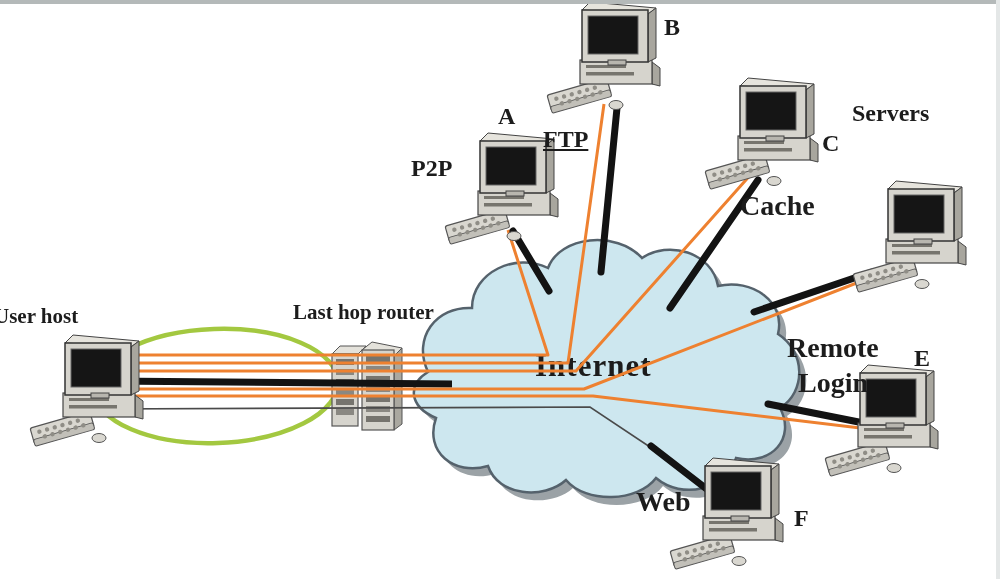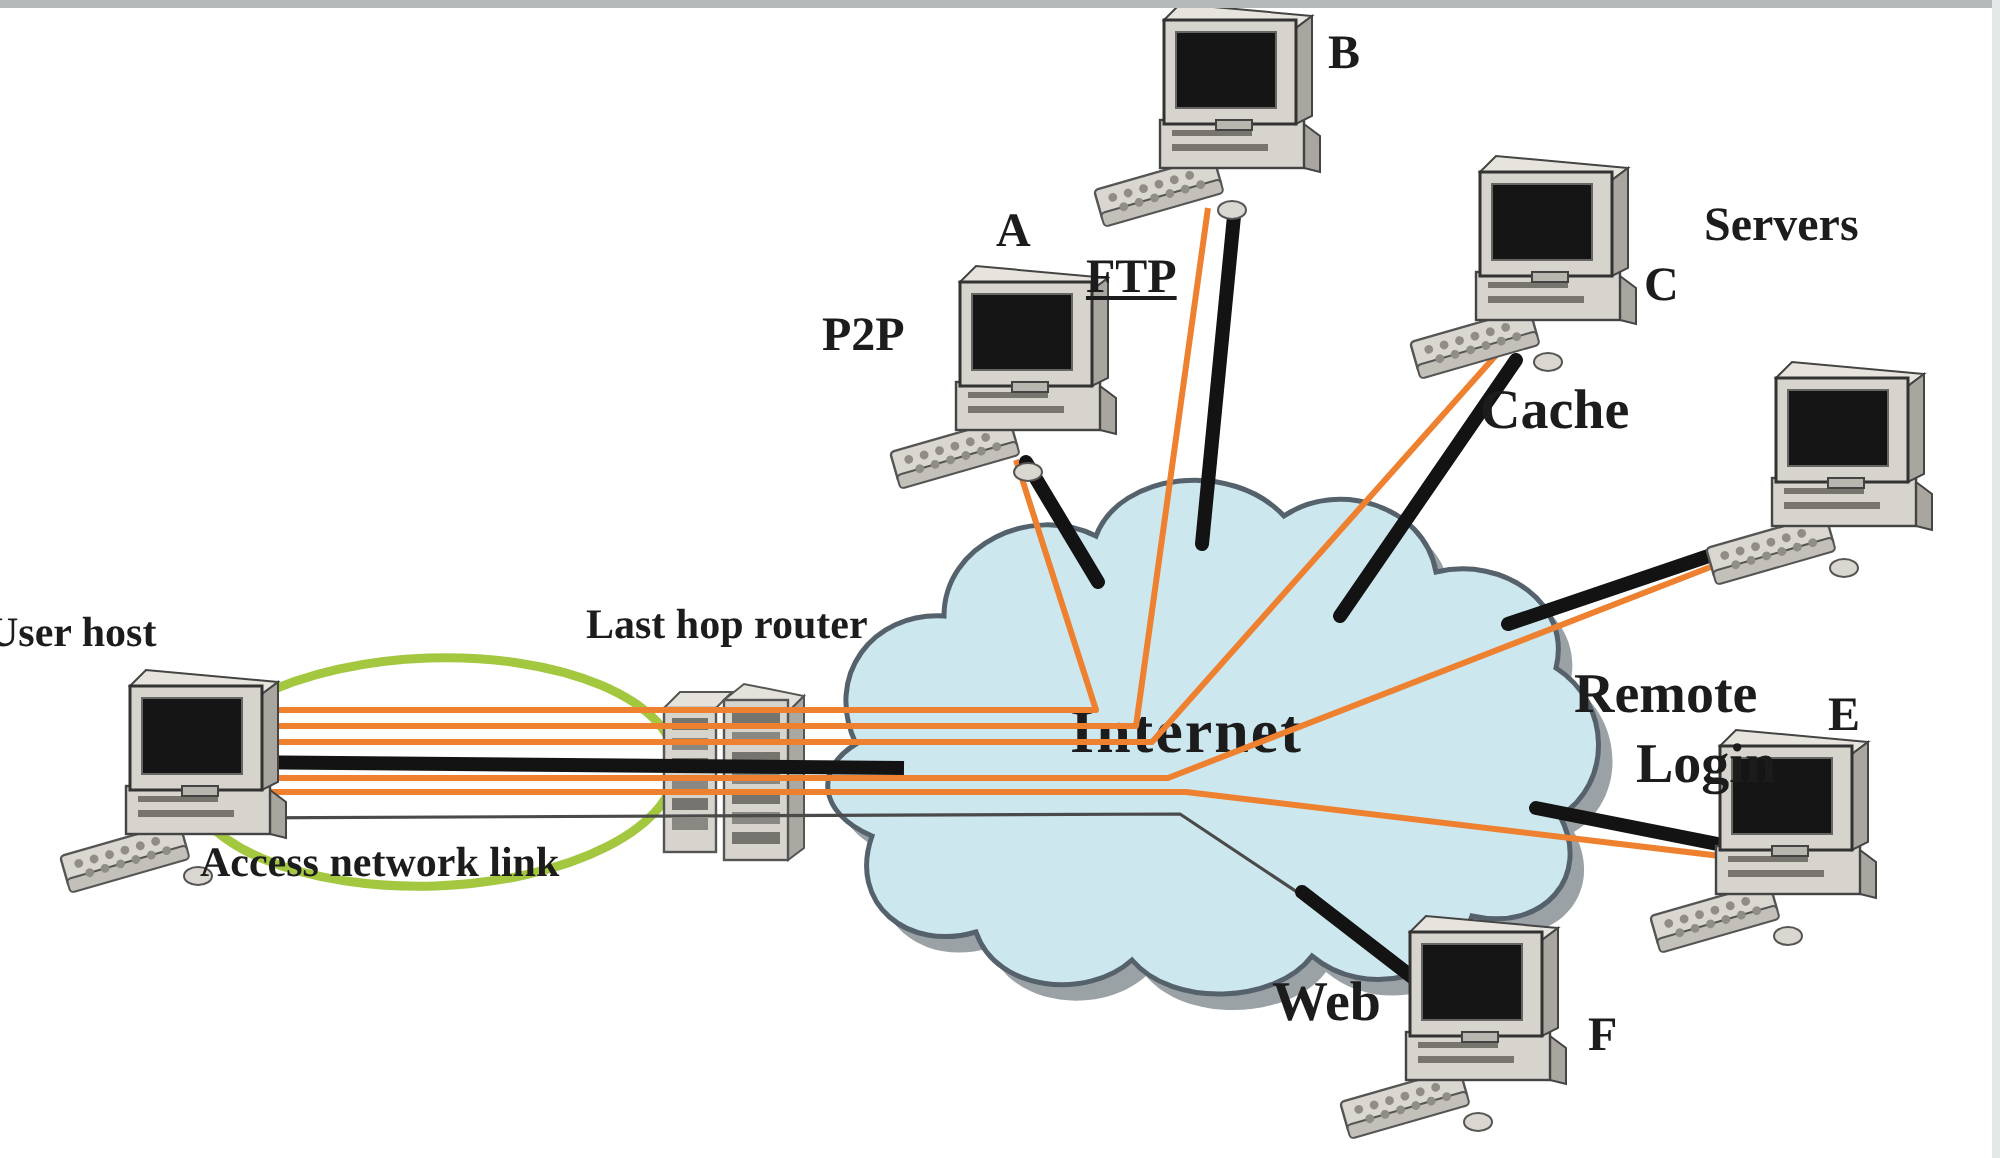--- a/index.html
+++ b/index.html
@@ -116,28 +116,27 @@
     <use href="#pc" transform="translate(450,133)"></use>
     <use href="#pc" transform="translate(552,2)"></use>
     <use href="#pc" transform="translate(710,78)"></use>
     <use href="#pc" transform="translate(858,181)"></use>
     <use href="#pc" transform="translate(830,365)"></use>
     <use href="#pc" transform="translate(675,458)"></use>
   </svg>
 
   <div class="lbl s21" style="left:-6px;top:306px;">User host</div>
   <div class="lbl s21" style="left:263px;top:302px;margin-left:30px;">Last hop router</div>
-  <div class="lbl s21" style="left:100px;top:421px;">Access network link</div>
 
   <div class="lbl s24" style="left:411px;top:156px;">P2P</div>
   <div class="lbl s24" style="left:543px;top:127px;text-decoration:underline;">FTP</div>
   <div class="lbl s24" style="left:852px;top:101px;">Servers</div>
   <div class="lbl s23" style="left:740px;top:192px;">Cache</div>
   <div class="lbl s23" style="left:787px;top:334px;">Remote</div>
-  <div class="lbl s23" style="left:798px;top:369px;margin-left:20px;">Login</div>
+  <div class="lbl s23" style="left:798px;top:369px;">Login</div>
   <div class="lbl s23" style="left:636px;top:488px;">Web</div>
 
   <div class="lbl s24" style="left:498px;top:104px;">A</div>
   <div class="lbl s24" style="left:664px;top:15px;">B</div>
   <div class="lbl s24" style="left:822px;top:131px;">C</div>
   <div class="lbl s24" style="left:914px;top:346px;">E</div>
   <div class="lbl s24" style="left:794px;top:506px;">F</div>
 
   <div id="top-border"></div>
   <div id="right-border"></div>

